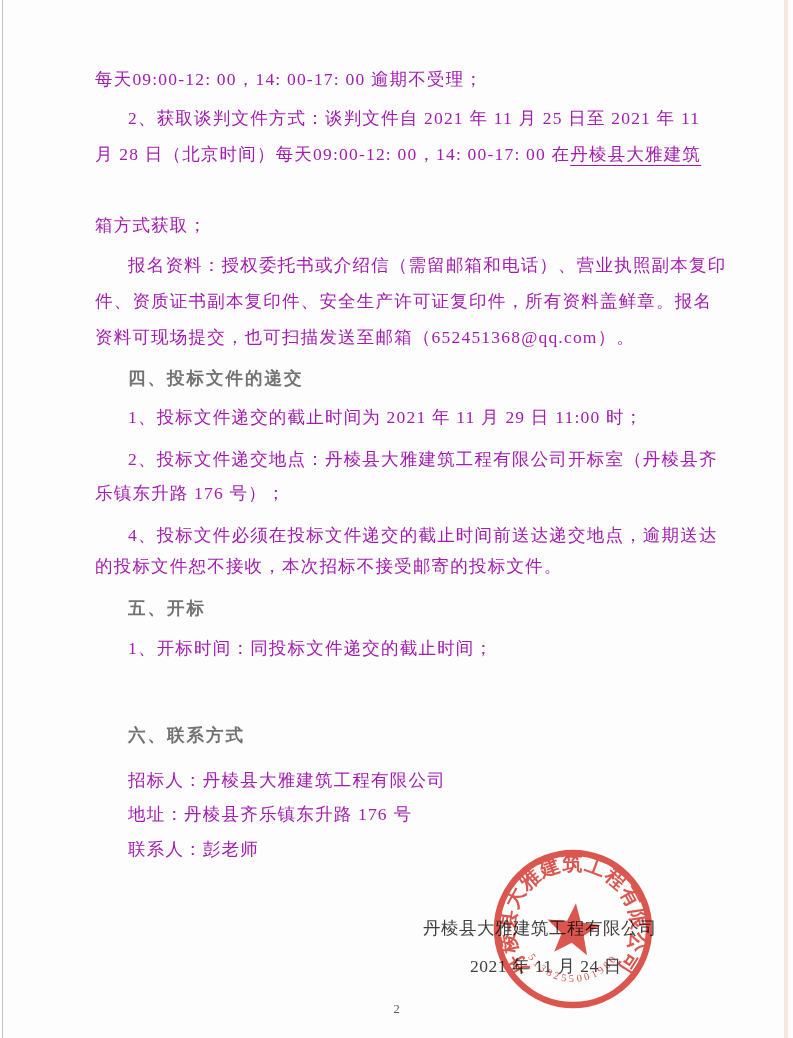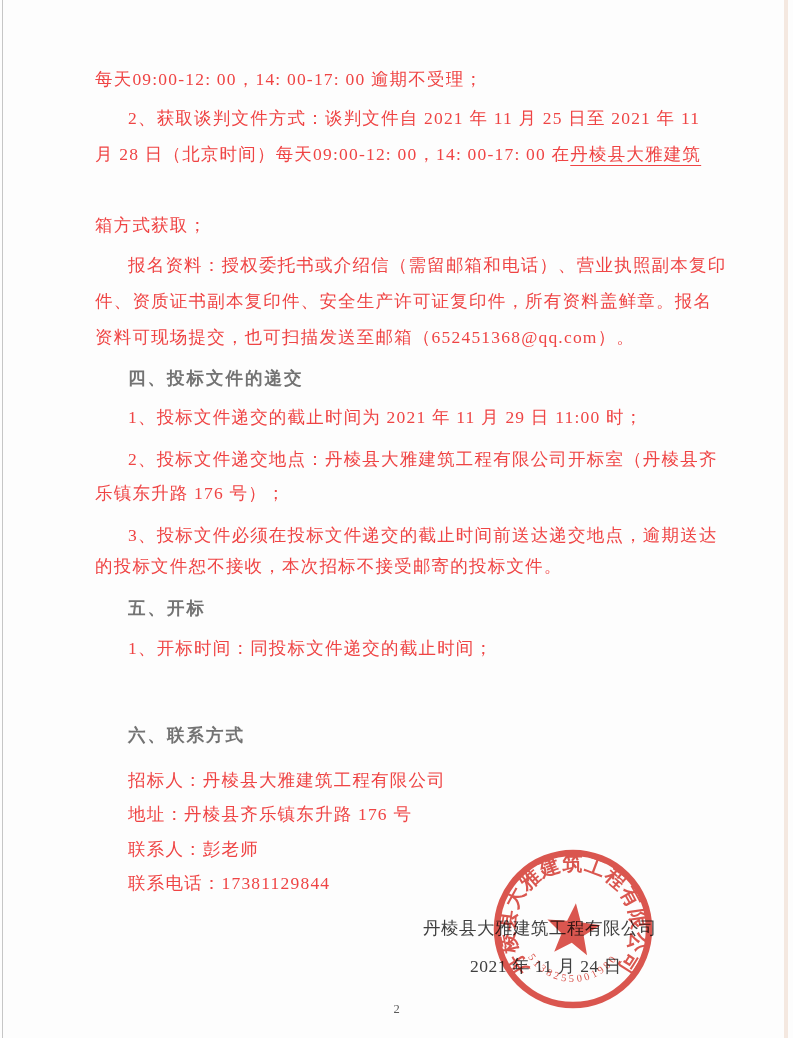--- a/index.html
+++ b/index.html
@@ -22,21 +22,21 @@
   .edge-right {
     position: absolute; left: 784px; top: 0;
     width: 4px; height: 1038px;
     background: #f2e4da; opacity: .85;
   }
   .ln {
     position: absolute;
     height: 24px; line-height: 24px;
     font-size: 17.5px;
     letter-spacing: 1.2px;
-    color: #ef4444;
+    color: #a21caf;
     white-space: nowrap;
   }
   .heading {
     font-weight: 700;
     color: #737373;
     letter-spacing: 2px;
   }
   .u {
     text-decoration: underline;
     text-underline-offset: 5px;
@@ -78,31 +78,30 @@
   <div class="ln" style="top:213px;left:95px">箱方式获取；</div>
 
   <div class="ln" style="top:289px;left:95px">件、资质证书副本复印件、安全生产许可证复印件，所有资料盖鲜章。报名</div>
   <div class="ln" style="top:253px;left:128px">报名资料：授权委托书或介绍信（需留邮箱和电话）、营业执照副本复印</div>
   <div class="ln" style="top:325px;left:95px">资料可现场提交，也可扫描发送至邮箱（652451368@qq.com）。</div>
 
   <div class="ln heading" style="top:366px;left:128px">四、投标文件的递交</div>
   <div class="ln" style="top:405px;left:128px">1、投标文件递交的截止时间为 2021 年 11 月 29 日 11:00 时；</div>
   <div class="ln" style="top:447px;left:128px">2、投标文件递交地点：丹棱县大雅建筑工程有限公司开标室（丹棱县齐</div>
   <div class="ln" style="top:481px;left:95px">乐镇东升路 176 号）；</div>
-  <div class="ln" style="top:523px;left:128px">3、投标文件必须在投标文件递交的截止时间前送达递交地点，逾期送达</div>
+  <div class="ln" style="top:523px;left:128px">4、投标文件必须在投标文件递交的截止时间前送达递交地点，逾期送达</div>
   <div class="ln" style="top:554px;left:95px">的投标文件恕不接收，本次招标不接受邮寄的投标文件。</div>
 
   <div class="ln heading" style="top:596px;left:128px">五、开标</div>
   <div class="ln" style="top:636px;left:128px">1、开标时间：同投标文件递交的截止时间；</div>
 
   <div class="ln heading" style="top:723px;left:128px">六、联系方式</div>
   <div class="ln" style="top:768px;left:128px">招标人：丹棱县大雅建筑工程有限公司</div>
   <div class="ln" style="top:802px;left:128px">地址：丹棱县齐乐镇东升路 176 号</div>
   <div class="ln" style="top:837px;left:128px">联系人：彭老师</div>
-  <div class="ln" style="top:871px;left:128px">联系电话：17381129844</div>
 
   <div class="ln sig" style="top:916px;left:423px;letter-spacing:0.5px">丹棱县大雅建筑工程有限公司</div>
   <div class="ln sig" style="top:954px;left:470px;letter-spacing:0.5px">2021 年 11 月 24 日</div>
 
   <svg class="seal" width="170" height="170" viewBox="0 0 170 170" xmlns="http://www.w3.org/2000/svg" xmlns:xlink="http://www.w3.org/1999/xlink">
     <defs>
       <path id="sealTopArc" d="M 36.7 118.8 A 59 59 0 1 1 133.3 118.8"></path>
       <path id="sealBottomArc" d="M 37 107.4 A 53 53 0 0 0 133 107.4"></path>
     </defs>
     <circle cx="85" cy="85" r="76" fill="none" stroke-width="6.5" stroke="#d8453c"></circle>

